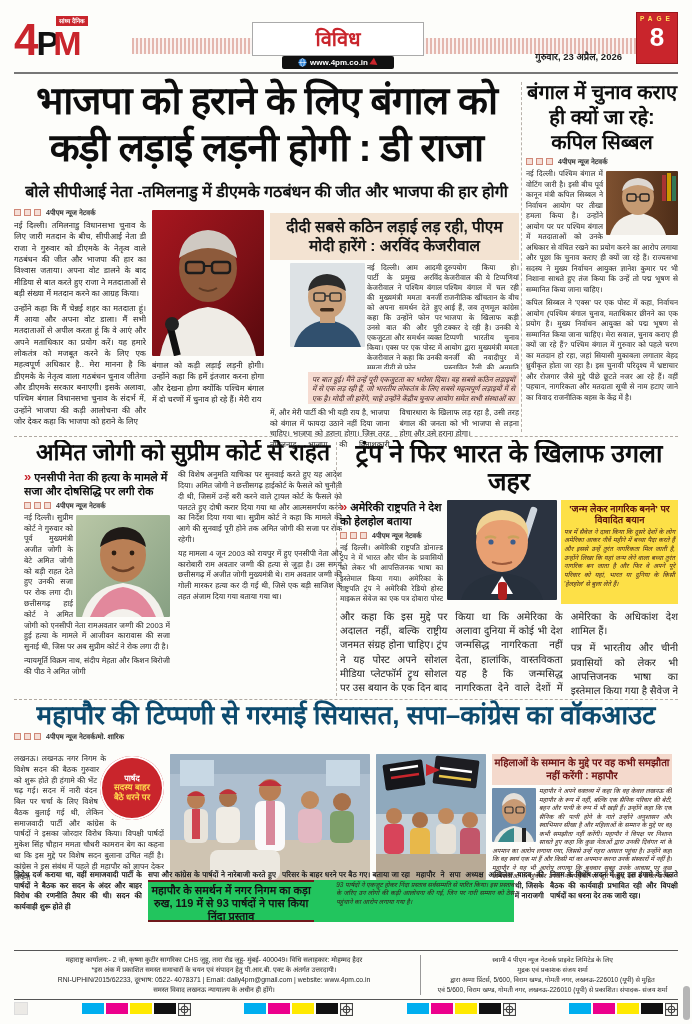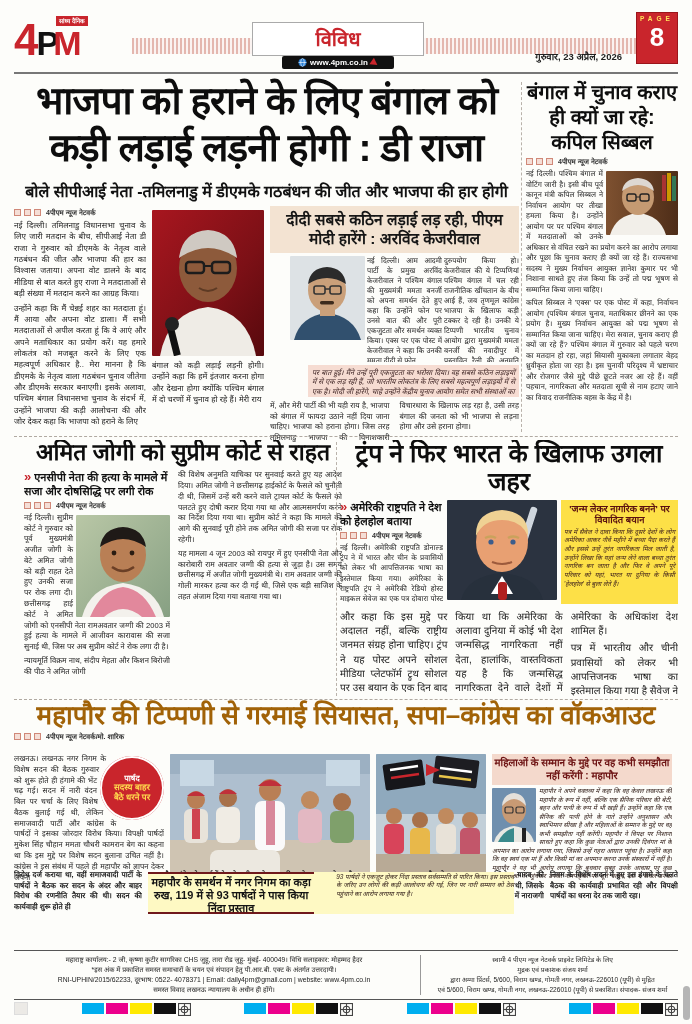--- a/index.html
+++ b/index.html
@@ -46,21 +46,21 @@
   
   .lead{position:absolute;left:14px;top:78px;width:505px;height:356px;}
   .lead-headline{position:absolute;top:0;left:0;width:100%;height:98px;font-size:39px;
         line-height:1.2;font-weight:900;color:#0d0d0d;text-align:center;letter-spacing:-1px;}
   .lead-sub{position:absolute;top:102px;left:0;width:100%;font-size:16px;font-weight:900;
         text-align:center;color:#111;}
   .lead-body{position:absolute;top:128px;left:0;width:100%;height:228px;}
   .lead-colA{position:absolute;left:0;top:0;width:132px;height:228px;overflow:hidden;}
   .raja-photo{position:absolute;left:138px;top:4px;width:112px;height:146px;}
   .lead-colB{position:absolute;left:138px;top:154px;width:112px;height:74px;overflow:hidden;}
-  .kj{position:absolute;left:256px;top:0;width:249px;height:228px;}
+  .kj{position:absolute;left:256px;top:7px;width:249px;height:228px;}
   .kj-head{background:#f3e3d2;font-size:15.5px;font-weight:900;text-align:center;
         line-height:1.25;padding:4px 2px;color:#161616;}
   .kj-row{display:flex;gap:2px;margin-top:3px;height:106px;overflow:hidden;padding-left:20px;}
   .kj-photo{width:75px;height:84px;}
   .kj-col{flex:1;overflow:hidden;}
   .kj-col .body-txt{font-size:7.3px;line-height:1.38;}
   .kj-quote{margin-top:3px;background:#f6dcd2;padding:3px 4px;font-size:7.2px;line-height:1.35;
         font-style:italic;color:#3a2020;height:26px;overflow:hidden;text-align:justify;margin-left:38px;}
   
   .sibal{position:absolute;left:526px;top:80px;width:152px;height:352px;overflow:hidden;}
@@ -82,21 +82,21 @@
   .trump-subcol{width:106px;overflow:hidden;}
   .trump-photo{width:110px;height:100px;}
   .trump-box{width:114px;background:#fde047;padding:3px;overflow:hidden;}
   .trump-box .tb-title{font-size:9.5px;font-weight:900;text-align:center;color:#5a1010;
         line-height:1.2;margin-bottom:2px;}
   .trump-box .tb-text{font-size:6.4px;line-height:1.35;font-style:italic;color:#40231d;text-align:justify;}
   .trump-cols{margin-top:6px;column-count:3;column-gap:8px;height:100px;overflow:hidden;}
   .trump-cols .body-txt{font-size:10px;}
   
   .mayor{position:absolute;left:14px;top:702px;width:664px;height:246px;}
-  .mayor-head{font-size:26px;font-weight:900;text-align:center;color:#a16207;line-height:1.05;}
+  .mayor-head{font-size:26px;font-weight:900;text-align:center;color:#0c4a6e;line-height:1.05;}
   .mayor-byline{margin-top:3px;}
   .m-row1{position:absolute;top:52px;left:0;width:664px;height:126px;display:flex;gap:6px;}
   .m-col1{width:150px;overflow:hidden;position:relative;}
   .m-col1 .body-txt{font-size:7.6px;}
   .m-badge{float:right;width:64px;height:64px;border-radius:50%;background:#c9252c;
         box-shadow:0 0 0 2px #fff inset;display:flex;flex-direction:column;align-items:center;
         justify-content:center;margin:2px 0 2px 3px;shape-outside:circle(50%);text-align:center;}
   .m-badge span{display:block;font-weight:900;line-height:1.15;}
   .m-badge .b1{color:#fff;font-size:8px;}
   .m-badge .b2,.m-badge .b3{color:#ffd94d;font-size:8.5px;}
@@ -104,21 +104,21 @@
   .m-photo2{width:110px;height:126px;}
   .m-statement{width:180px;overflow:hidden;}
   .m-st-title{background:#f4d9cc;font-size:10px;font-weight:900;color:#6d1313;text-align:center;
         line-height:1.25;padding:3px 2px;}
   .m-st-text{font-size:6.3px;line-height:1.35;font-style:italic;text-align:justify;color:#33201a;
         margin-top:2px;}
   .m-st-photo{float:left;width:44px;height:54px;margin:1px 3px 1px 0;}
   .m-row2{position:absolute;top:168px;left:0;width:664px;height:60px;display:flex;gap:6px;font-weight:bold;}
   .m-row2 .mc{width:128px;overflow:hidden;}
   .m-row2 .body-txt{font-size:7.4px;}
-  .m-support{position:absolute;top:170px;left:134px;width:366px;height:42px;background:#fef9c3;
+  .m-support{position:absolute;top:178px;left:134px;width:366px;height:42px;background:#22c55e;
         display:flex;gap:22px;z-index:2;}
   .m-sup-title{width:172px;border-top:2px solid #70191c;border-bottom:2px solid #70191c;
         font-size:11px;font-weight:900;text-align:center;line-height:1.2;padding:2px 0;color:#141414;}
   .m-sup-text{width:184px;font-size:6.4px;font-style:italic;line-height:1.3;text-align:justify;
         color:#33201a;padding-top:1px;}
   
   .footer{position:absolute;left:14px;top:950px;width:664px;height:48px;border-top:1.5px solid #555;
         border-bottom:1.5px solid #555;display:flex;align-items:center;}
   .f-left{width:400px;text-align:center;font-size:6.8px;line-height:1.5;color:#222;}
   .f-div{width:0;border-left:1.5px solid #999;height:40px;margin:0 6px;}

